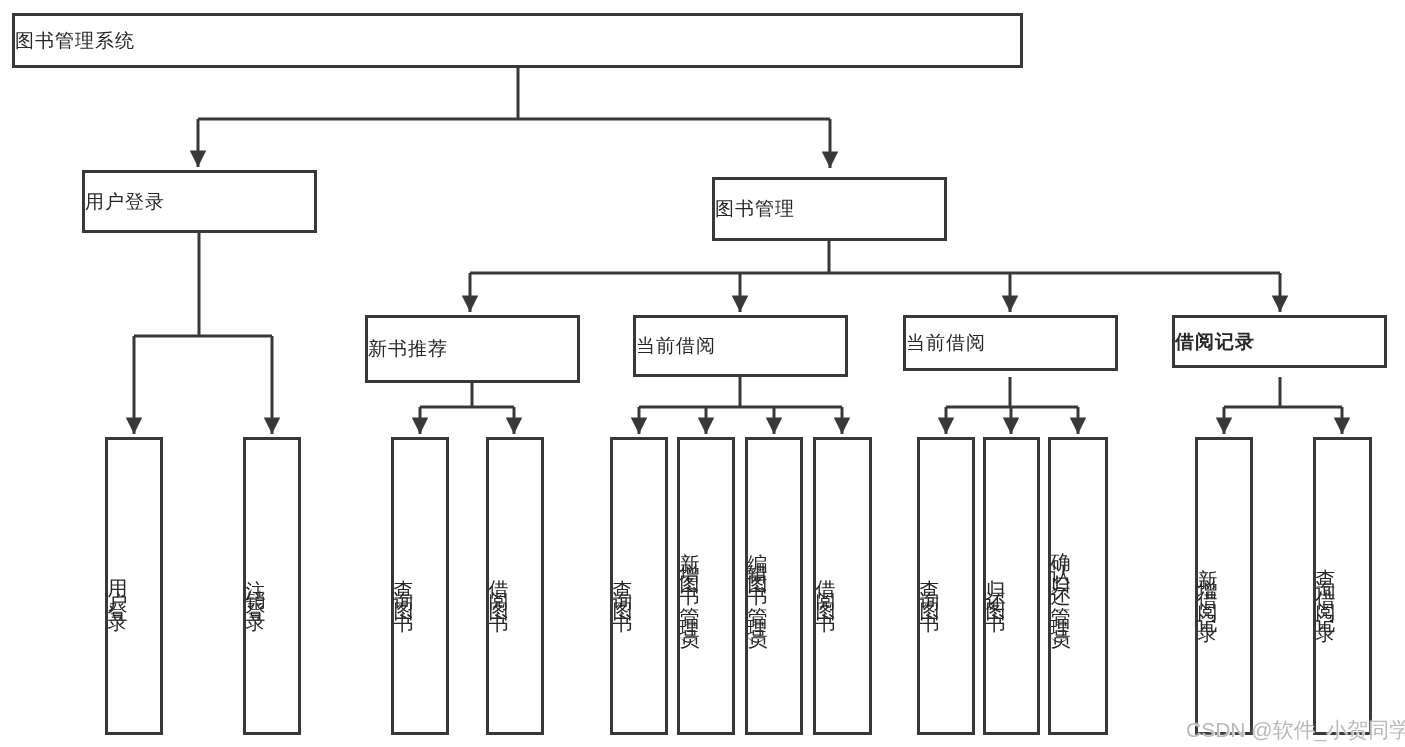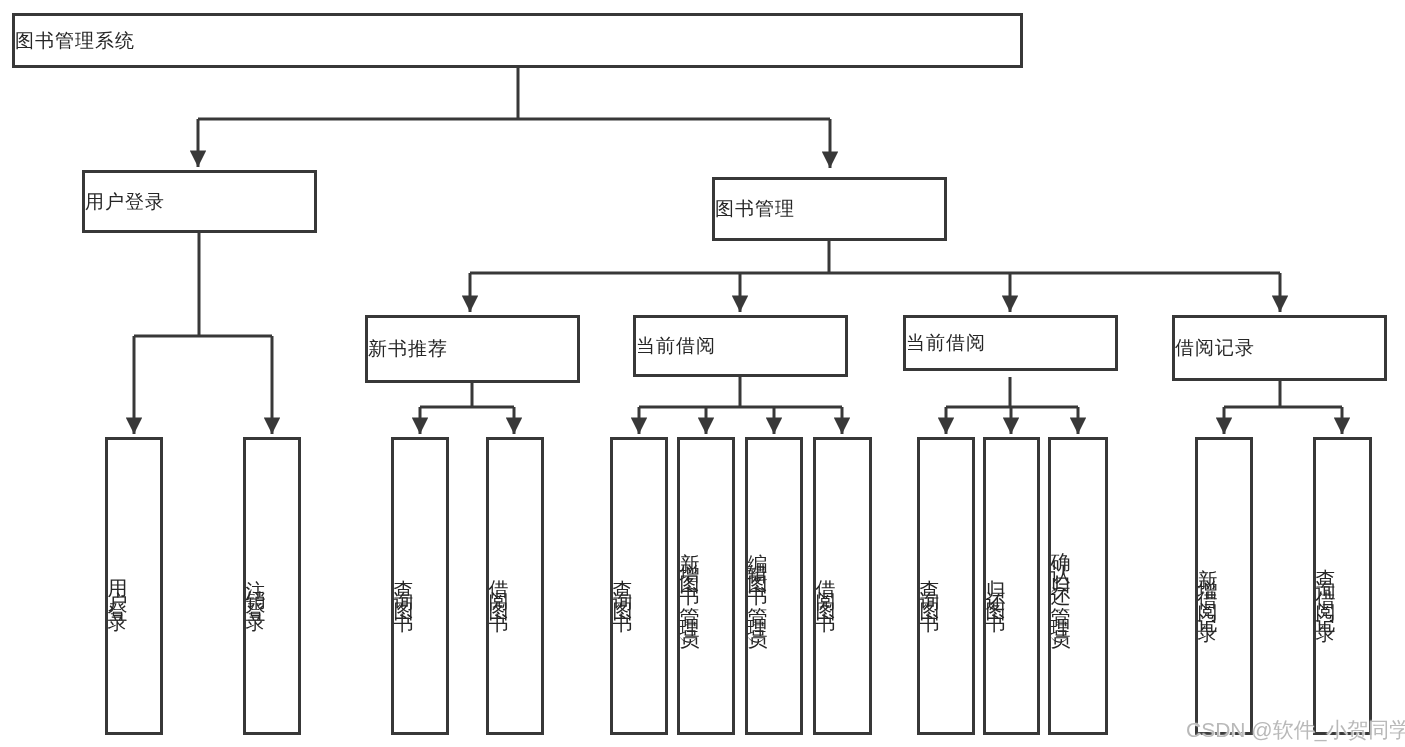--- a/index.html
+++ b/index.html
@@ -116,21 +116,21 @@
 
   <div class="node" style="left:365px; top:315px; width:215px; height:68px;">
     <span class="h-label">新书推荐</span>
   </div>
   <div class="node" style="left:633px; top:315px; width:215px; height:62px;">
     <span class="h-label">当前借阅</span>
   </div>
   <div class="node" style="left:903px; top:315px; width:215px; height:56px;">
     <span class="h-label">当前借阅</span>
   </div>
-  <div class="node" style="left:1172px; top:315px; width:215px; height:66px;">
+  <div class="node" style="left:1172px; top:315px; width:215px; height:53px;font-weight:bold;">
     <span class="h-label">借阅记录</span>
   </div>
 
   <div class="node v-node" style="left:105px; top:437px; width:58px; height:298px;">
     <span>用户登录</span>
   </div>
   <div class="node v-node" style="left:243px; top:437px; width:58px; height:298px;">
     <span>注销登录</span>
   </div>
 

